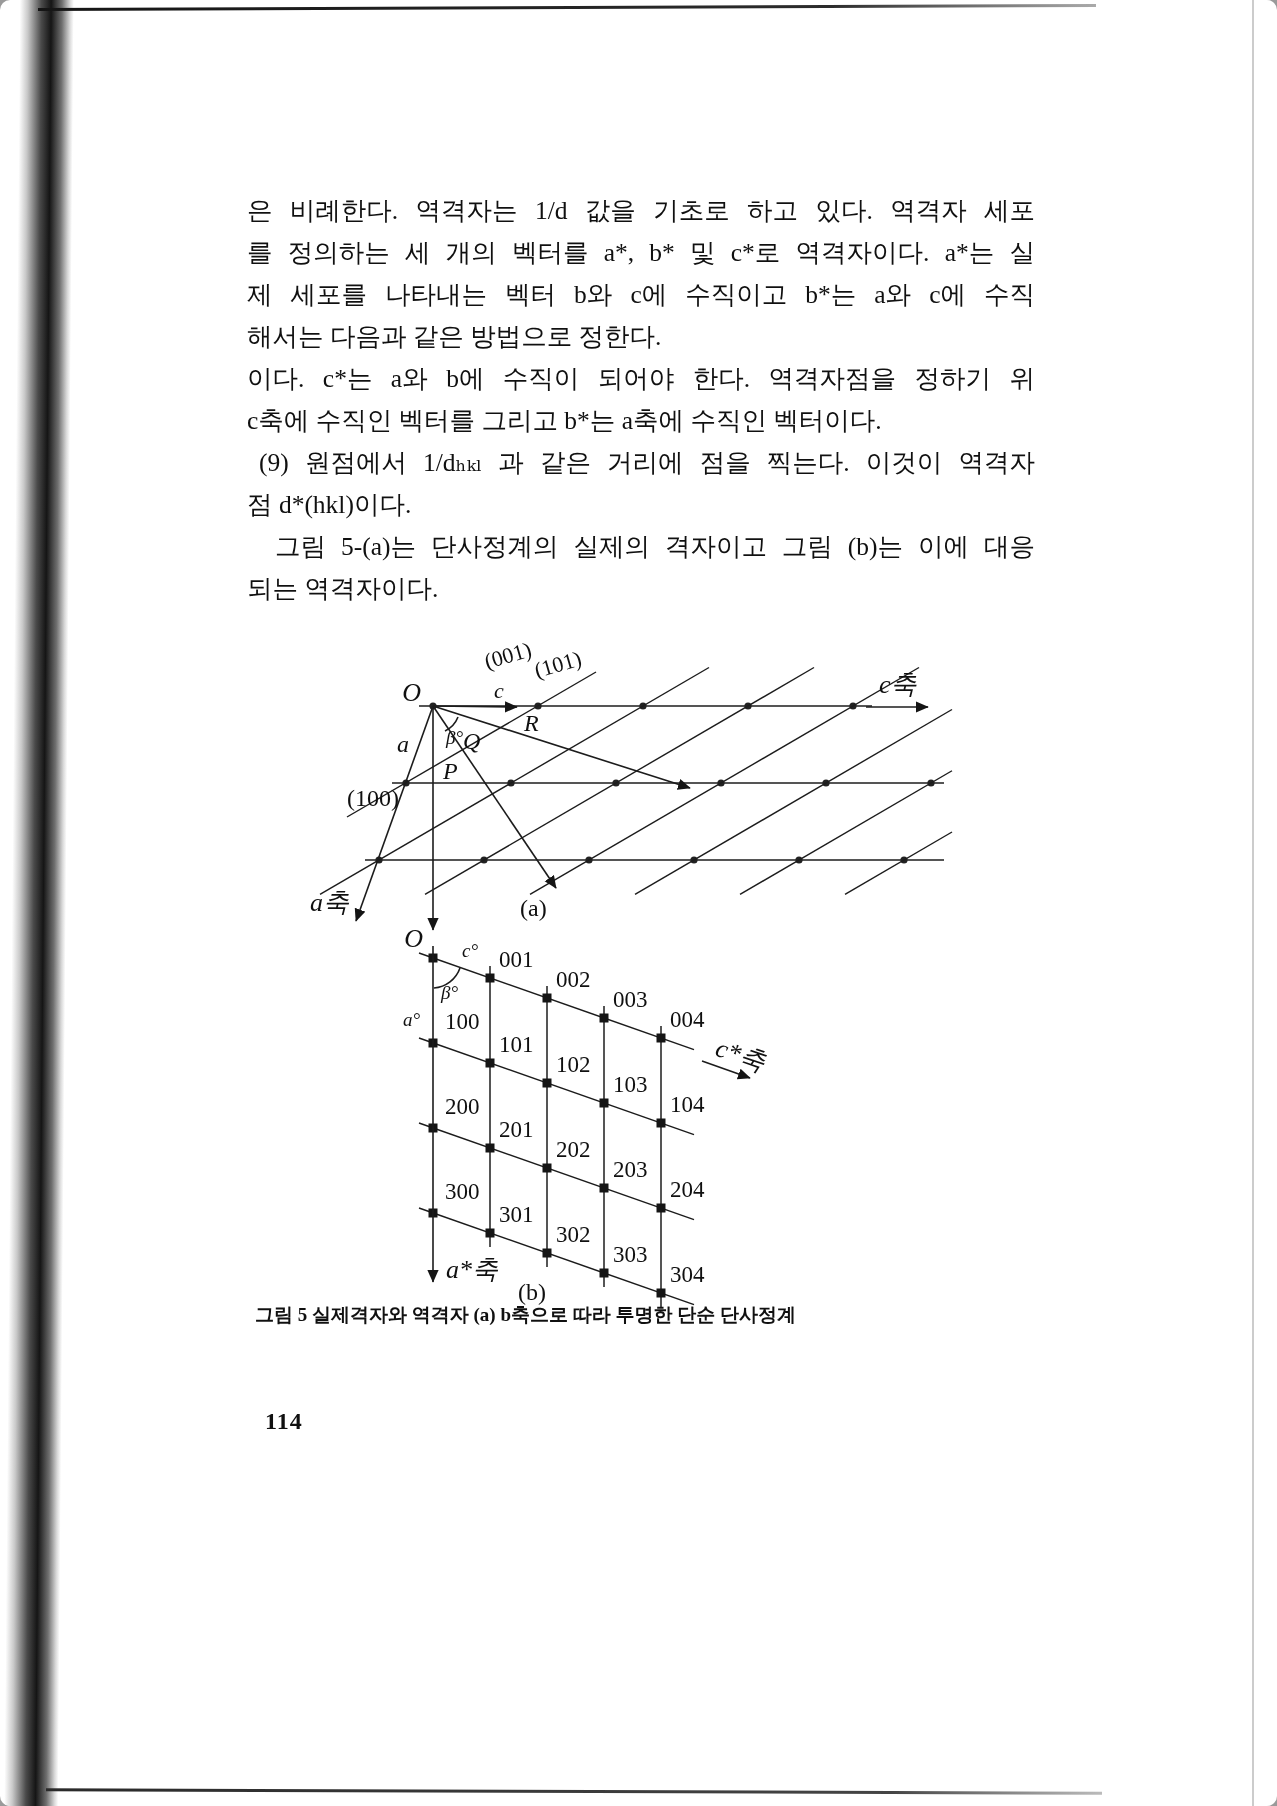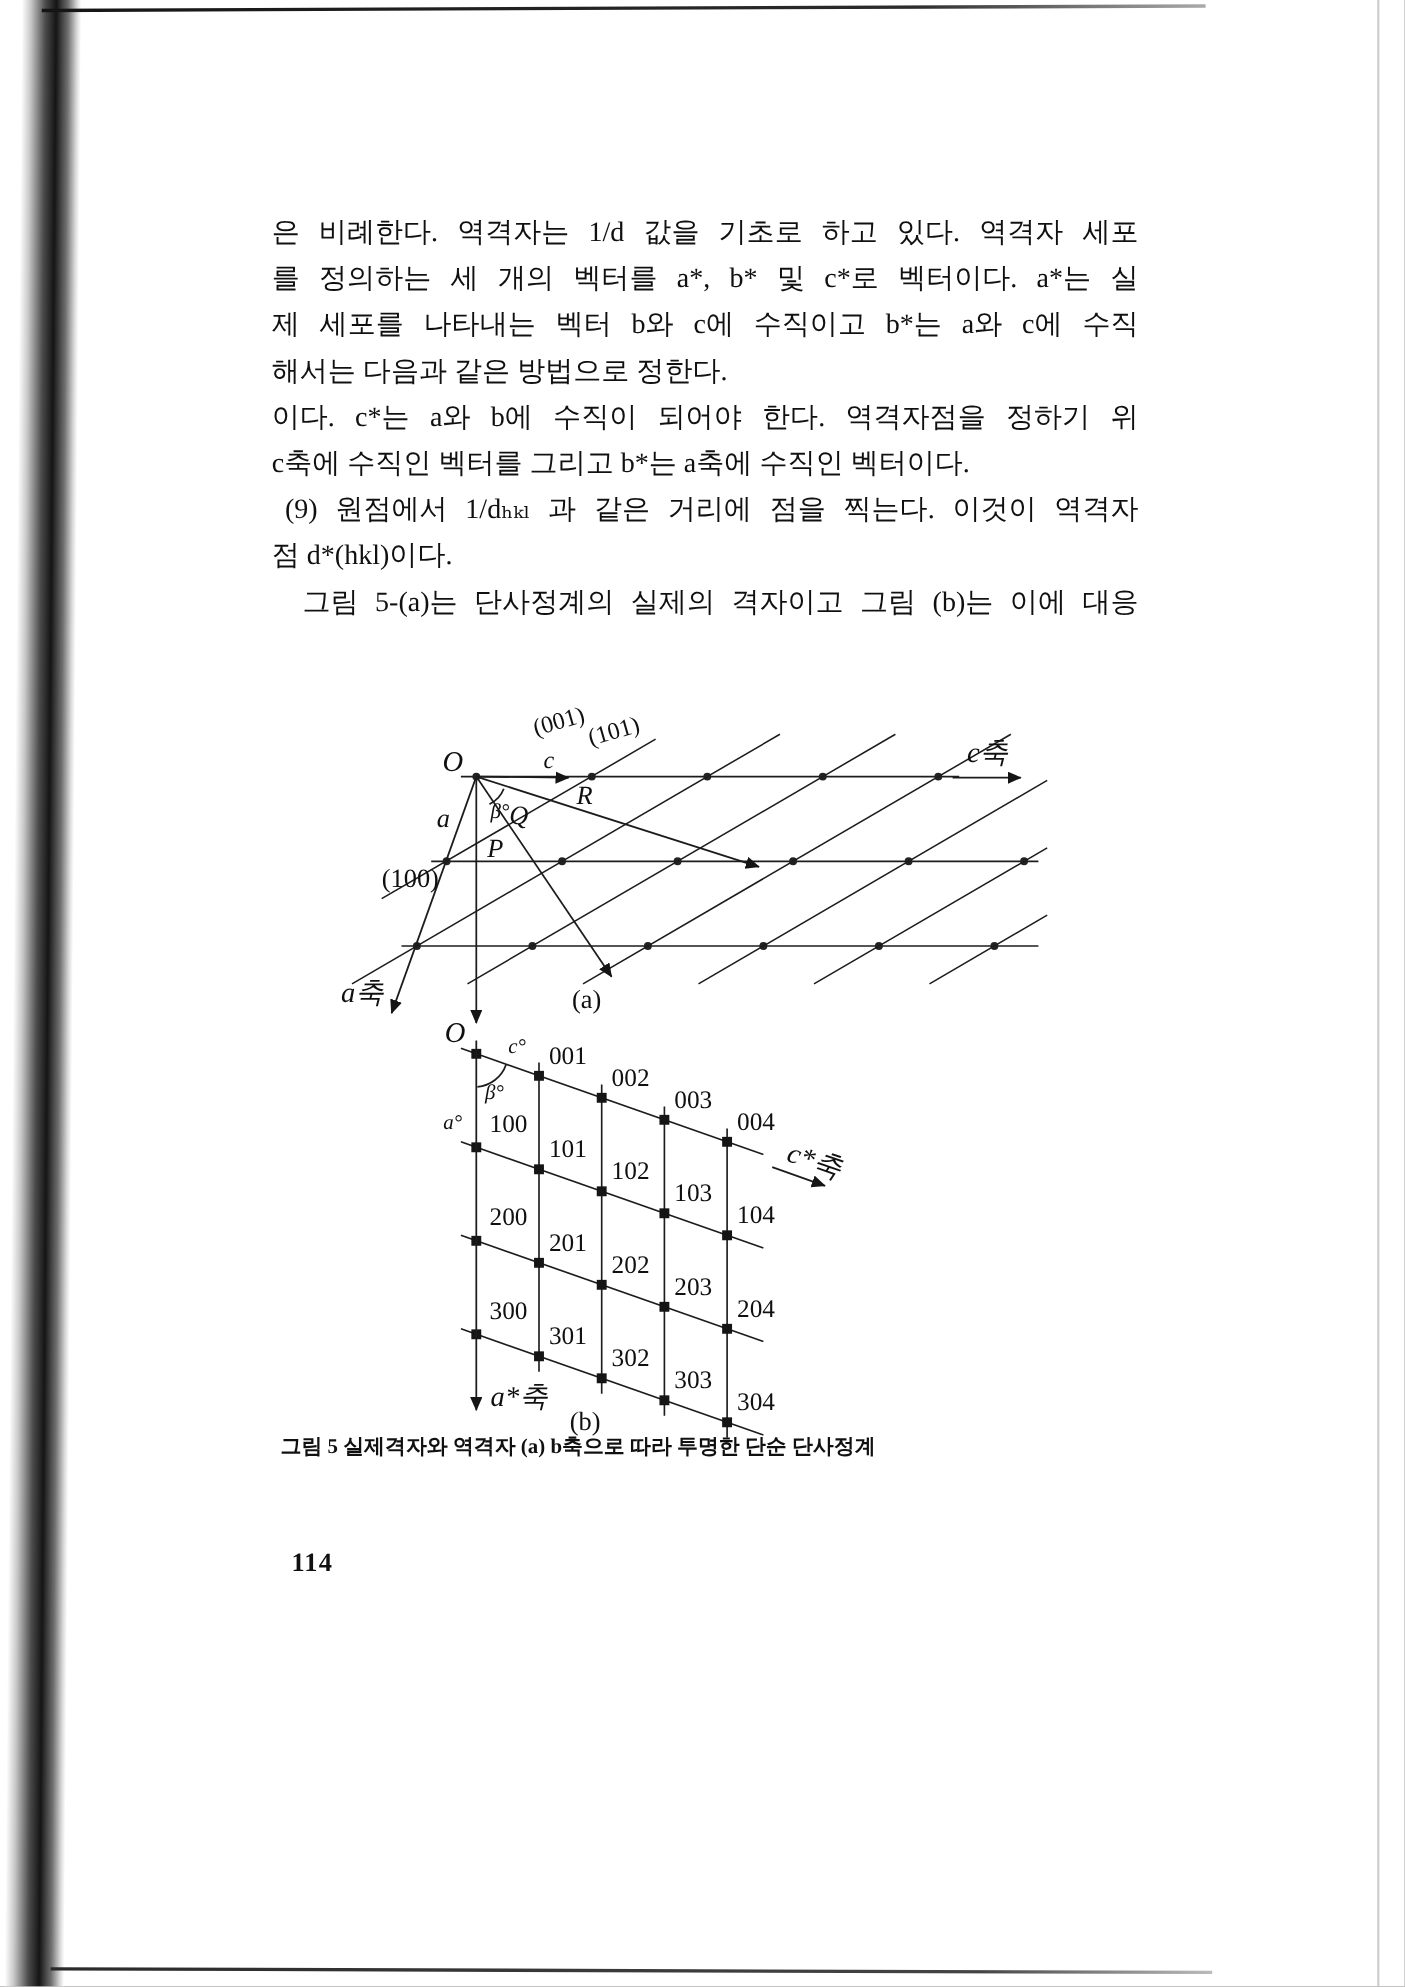--- a/index.html
+++ b/index.html
@@ -1,17 +1,17 @@
 <!DOCTYPE html>
 <html><head>
 <meta charset="utf-8">
 <style>
   html,body{margin:0;padding:0;background:#9a9a9a;}
   #page{position:relative;width:1277px;height:1806px;background:#ffffff;overflow:hidden;
-        font-family:"Liberation Serif","DejaVu Serif",serif;color:#101010;}
+        font-family:"Liberation Serif","DejaVu Serif",serif;color:#101010;border-radius:10px;}
 
   
   .spine{position:absolute;left:20px;top:-10px;width:54px;height:1830px;
          background:linear-gradient(90deg,#ffffff 0%,#c9c9c9 15%,#4a4a4a 40%,#151515 58%,#6f6f6f 78%,#d9d9d9 93%,#ffffff 100%);
          transform:rotate(0.5deg);transform-origin:top left;}
   .top-edge{position:absolute;left:38px;top:6px;width:1058px;height:3px;
             background:linear-gradient(90deg,#151515 0%,#2c2c2c 75%,#aaaaaa 100%);transform:rotate(-0.22deg);}
   .bottom-edge{position:absolute;left:46px;top:1790px;width:1056px;height:3px;
                background:linear-gradient(90deg,#2a2a2a,#444444 80%,#bbbbbb);transform:rotate(0.18deg);}
   .right-edge{position:absolute;left:1252px;top:0;width:2px;height:1806px;background:#cccccc;}
@@ -36,28 +36,29 @@
 
 <div id="page">
 
   <div class="spine"></div>
   <div class="top-edge"></div>
   <div class="bottom-edge"></div>
   <div class="right-edge"></div>
 
   <div class="body-text">
       <div class="bline j" style="padding-left: 0px;">은 비례한다.  역격자는 1/d 값을 기초로 하고 있다.  역격자 세포</div>
-      <div class="bline j" style="padding-left: 0px;">를 정의하는 세 개의 벡터를 a*, b* 및 c*로 벡터이다.  a*는 실</div>
+      <div class="bline j" style="padding-left: 0px;">를 정의하는 세 개의 벡터를 a*, b* 및 c*로 역격자이다.  a*는 실</div>
       <div class="bline j" style="padding-left: 0px;">제 세포를 나타내는 벡터 b와 c에 수직이고 b*는 a와 c에 수직</div>
       <div class="bline" style="padding-left: 0px;">해서는 다음과 같은 방법으로 정한다.</div>
       <div class="bline j" style="padding-left: 0px;">이다.  c*는 a와 b에 수직이 되어야 한다.  역격자점을 정하기 위</div>
       <div class="bline" style="padding-left: 0px;">c축에 수직인 벡터를 그리고 b*는 a축에 수직인 벡터이다.</div>
       <div class="bline j" style="padding-left: 12px;">(9) 원점에서 1/dₕₖₗ 과 같은 거리에 점을 찍는다.  이것이 역격자</div>
       <div class="bline" style="padding-left: 0px;">점 d*(hkl)이다.</div>
       <div class="bline j" style="padding-left: 28px;">그림 5-(a)는 단사정계의 실제의 격자이고 그림 (b)는 이에 대응</div>
+      <div class="bline" style="padding-left: 0px;">되는 역격자이다.</div>
     </div>
 
   <svg id="fig-svg" width="680" height="675" viewBox="300 645 680 675">
     <defs>
       <marker id="ah" markerWidth="9" markerHeight="8" refX="7.5" refY="3.5" orient="auto">
         <path d="M0,0 L8,3.5 L0,7 Z" fill="#151515"></path>
       </marker>
     </defs>
 
     <g id="lattice-a">

